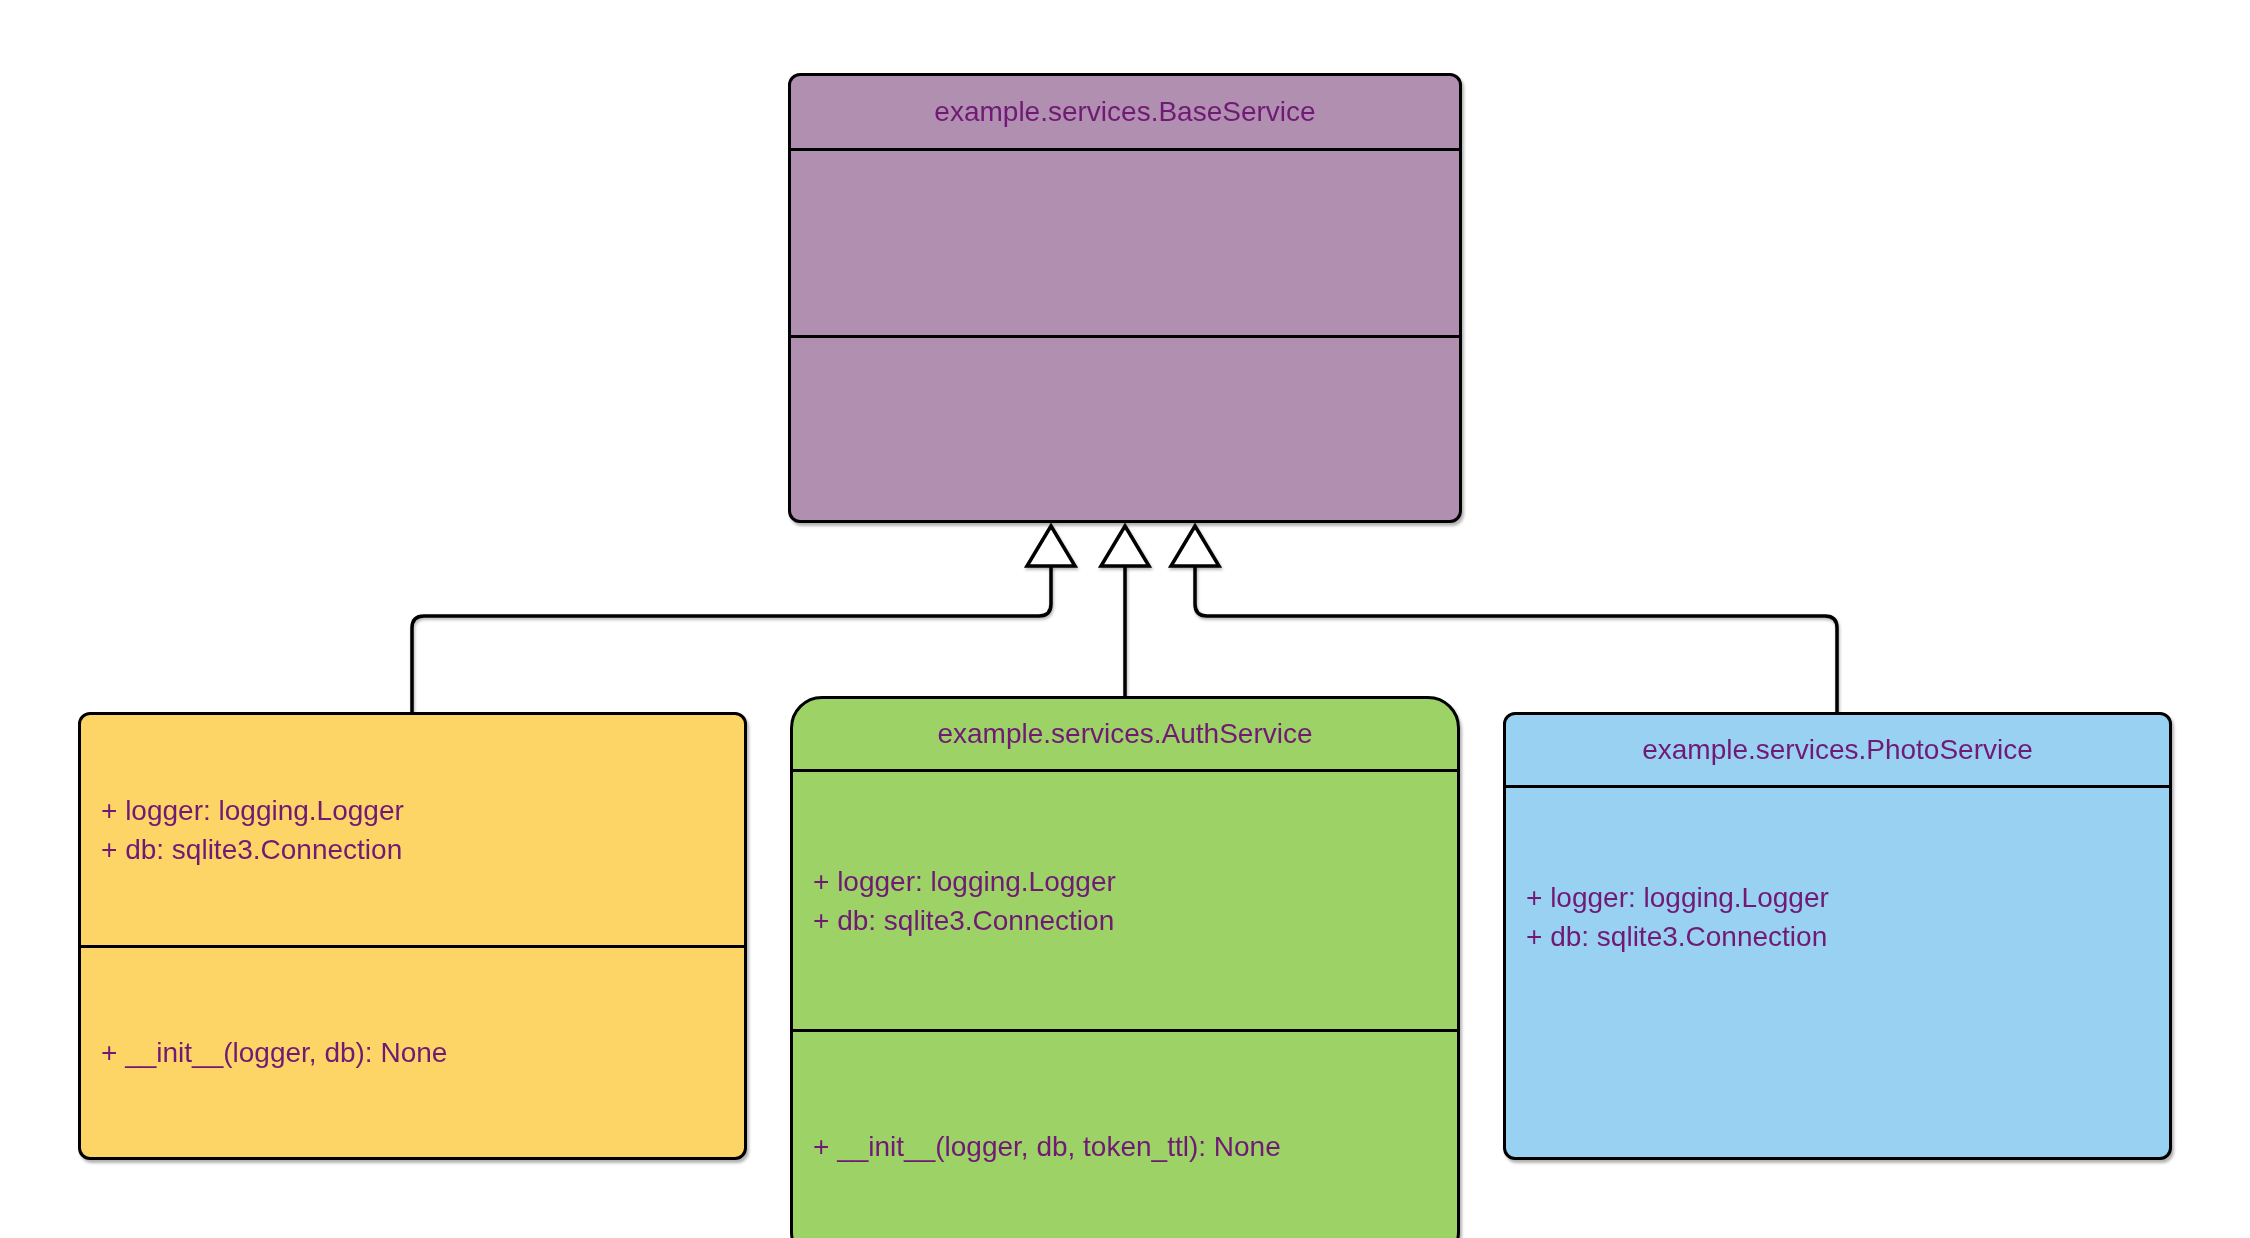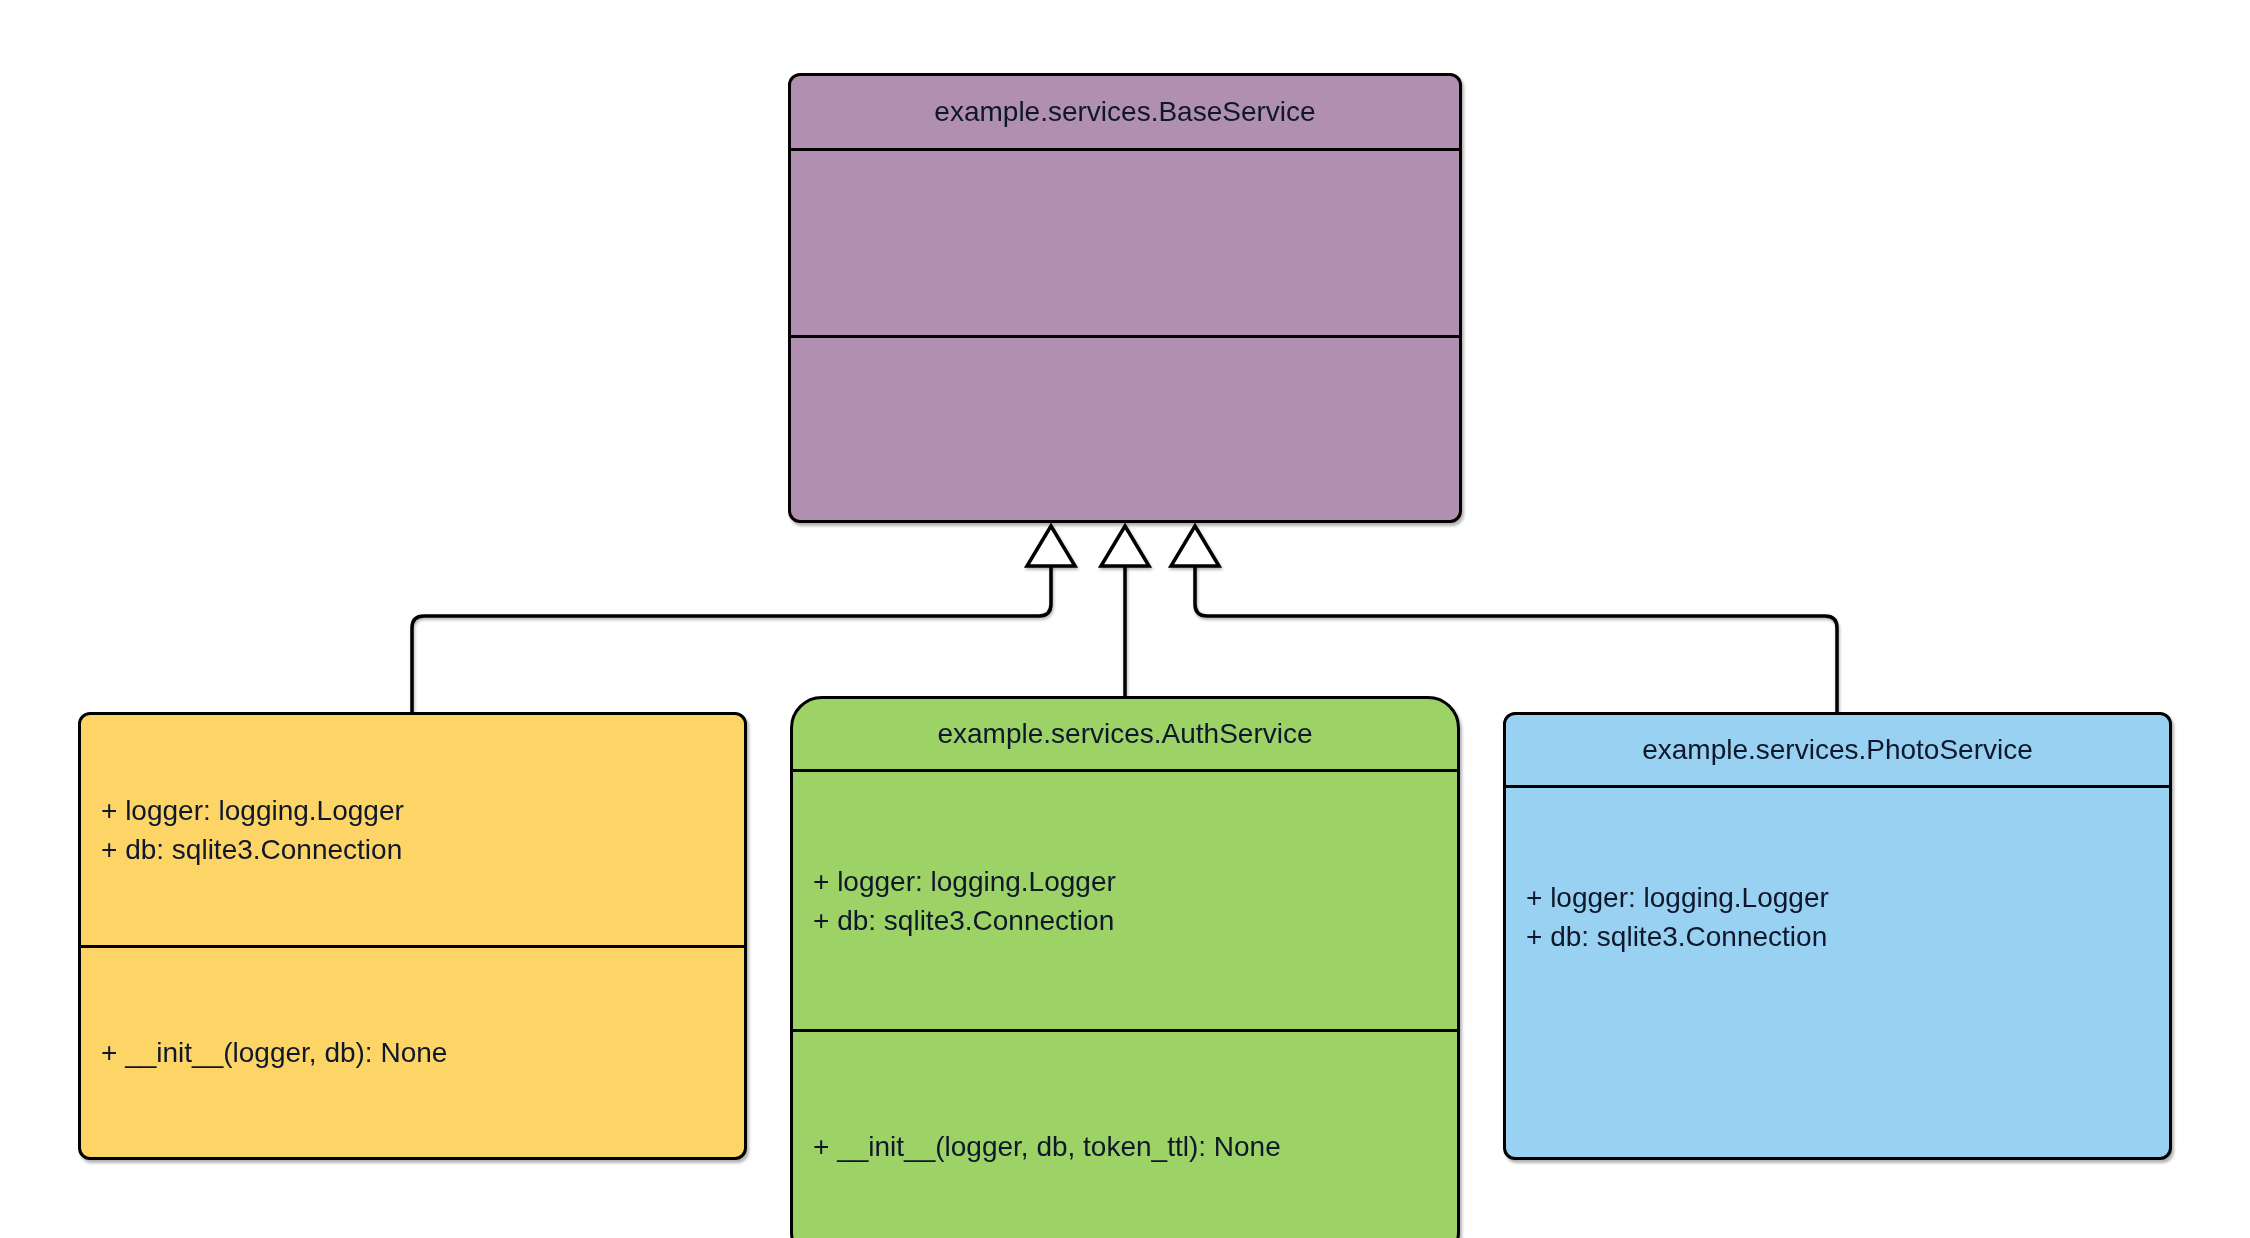--- a/index.html
+++ b/index.html
@@ -6,21 +6,21 @@
     margin: 0;
     padding: 0;
     background: #ffffff;
   }
   #canvas {
     position: relative;
     width: 2250px;
     height: 1238px;
     background: #ffffff;
     font-family: "Liberation Sans", "DejaVu Sans", sans-serif;
-    color: #0f172a;
+    color: #701a75;
     overflow: hidden;
   }
   #connector-layer {
     position: absolute;
     left: 0;
     top: 0;
     width: 2250px;
     height: 1238px;
   }
   #connector-layer path,

